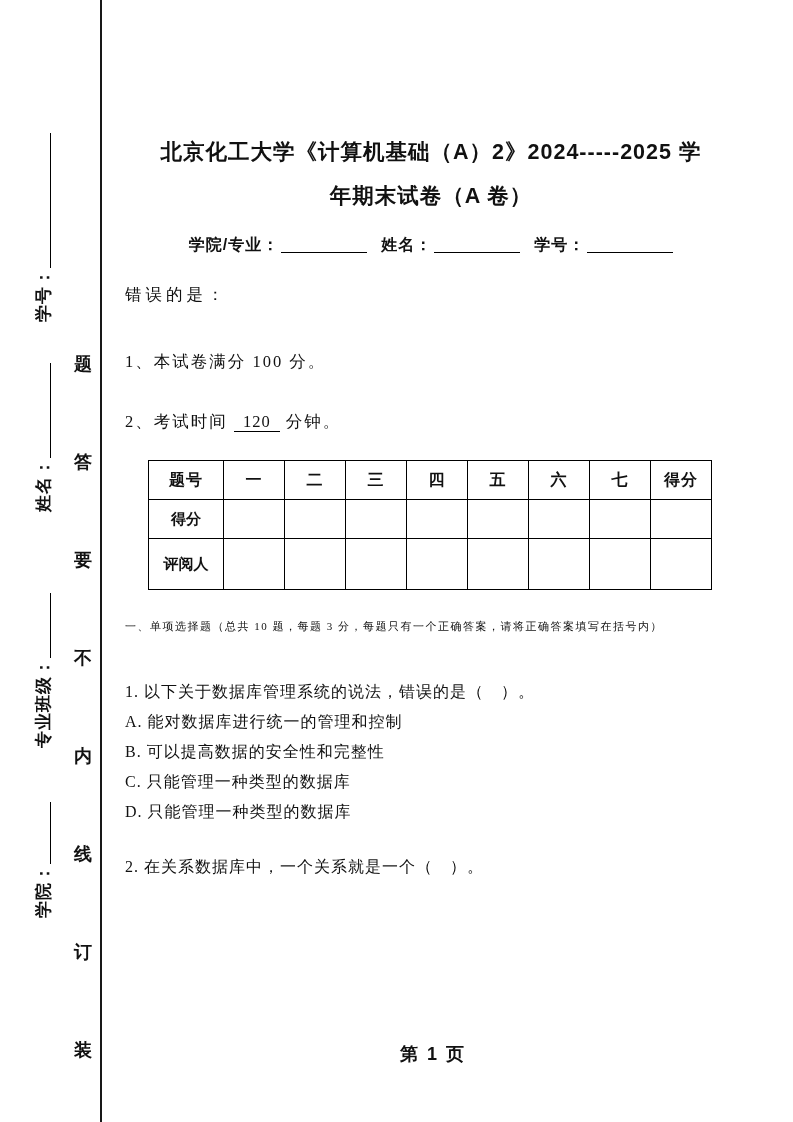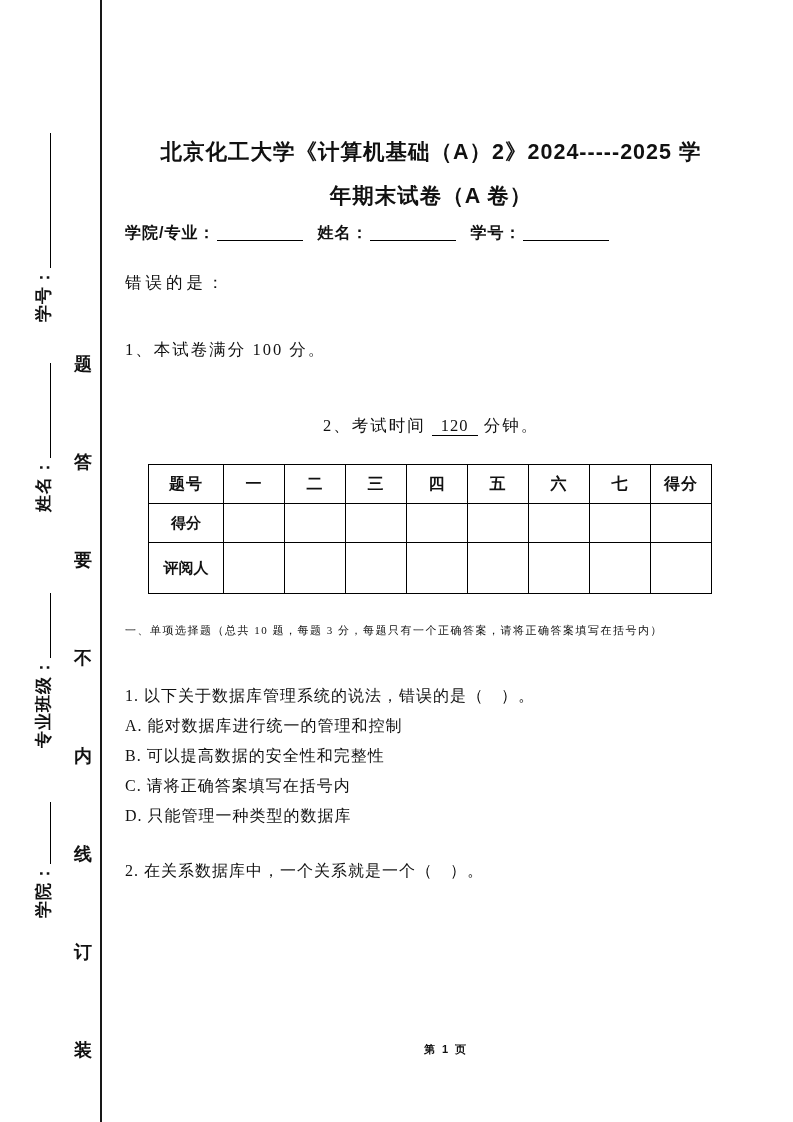--- a/index.html
+++ b/index.html
@@ -18,49 +18,49 @@
   .f-xueyuan{left:32px;top:918px;}
   .sf-blank{display:inline-block;height:14px;border-bottom:1.6px solid #000;vertical-align:-2px;}
   .binding-chars{position:absolute;left:74px;top:352px;display:flex;flex-direction:column;
                  gap:74px;font-family:"Liberation Sans",sans-serif;font-size:18px;font-weight:600;}
 
   
   .content{position:absolute;left:125px;top:0;width:612px;padding-top:130px;}
   .title{font-family:"Liberation Sans",sans-serif;font-weight:bold;font-size:21.5px;
          line-height:44px;text-align:center;letter-spacing:1px;margin:0;}
   .title .t-line{display:block;}
-  .info-line{height:30px;line-height:30px;
+  .info-line{margin-top:12px;height:30px;line-height:30px;text-align:center;
              font-size:16px;white-space:nowrap;}
   .info-label{font-family:"Liberation Sans",sans-serif;font-weight:bold;letter-spacing:1px;}
   .info-blank{display:inline-block;width:86px;height:16px;border-bottom:1.6px solid #000;
               vertical-align:-3px;margin:0 14px 0 2px;}
   .info-blank.last{margin-right:0;}
   p{margin:0;}
   .notice-heading{margin-top:20px;height:30px;line-height:30px;font-size:16.5px;letter-spacing:4px;}
   .note-item{height:30px;line-height:30px;font-size:16.5px;letter-spacing:2px;}
   .note-1{margin-top:37px;}
-  .note-2{margin-top:46px;text-align:center;}
+  .note-2{margin-top:30px;}
   .u-blank{border-bottom:1.6px solid #000;padding:0 9px;letter-spacing:1px;}
 
   
   .score-table{border-collapse:collapse;margin:23px 0 0 23px;font-family:"Liberation Sans",sans-serif;}
   .score-table th,.score-table td{border:1.7px solid #000;text-align:center;padding:0;}
   .score-table th{width:60px;height:38px;font-size:16px;font-weight:bold;letter-spacing:1px;}
   .score-table .label-col{width:74px;margin-top:32px;}
   .score-table .row-score td{height:38px;}
   .score-table .row-reviewer td{height:50px;}
   .score-table td.row-label{font-weight:bold;font-size:15px;}
 
   
   .section-heading{margin-top:10px;line-height:52px;font-size:11px;letter-spacing:1.5px;text-align:justify;}
   .question{margin-top:25px;height:30px;line-height:30px;font-size:16px;letter-spacing:1px;}
   .option{height:30px;line-height:30px;font-size:16px;letter-spacing:1px;}
 
-  .page-footer{position:absolute;left:140px;top:1042px;width:612px;text-align:center;
-               font-family:"Liberation Sans",sans-serif;font-size:11px;font-weight:bold;letter-spacing:2px;}
+  .page-footer{position:absolute;left:127px;top:1042px;width:612px;text-align:center;
+               font-family:"Liberation Sans",sans-serif;font-size:18px;font-weight:bold;letter-spacing:2px;}
 </style>
 </head>
 <body>
 
 <div class="page">
 
   <div>
     <div class="side-field f-xuehao">
       <span>学号：</span><span class="sf-blank" style="width:135px"></span>
     </div>
@@ -145,21 +145,21 @@
         <td></td>
       </tr>
     </tbody>
       </table>
 
     <p class="section-heading">一、单项选择题（总共 10 题，每题 3 分，每题只有一个正确答案，请将正确答案填写在括号内）</p>
 
     <p class="question">1. 以下关于数据库管理系统的说法，错误的是（　）。</p>
     <p class="option">A. 能对数据库进行统一的管理和控制</p>
     <p class="option">B. 可以提高数据的安全性和完整性</p>
-    <p class="option">C. 请将正确答案填写在括号内</p>
+    <p class="option">C. 只能管理一种类型的数据库</p>
     <p class="option">D. 只能管理一种类型的数据库</p>
     <p class="question">2. 在关系数据库中，一个关系就是一个（　）。</p>
 
   </main>
 
   <footer class="page-footer">
     <span>第 1 页</span>
   </footer>
 
 </div>

